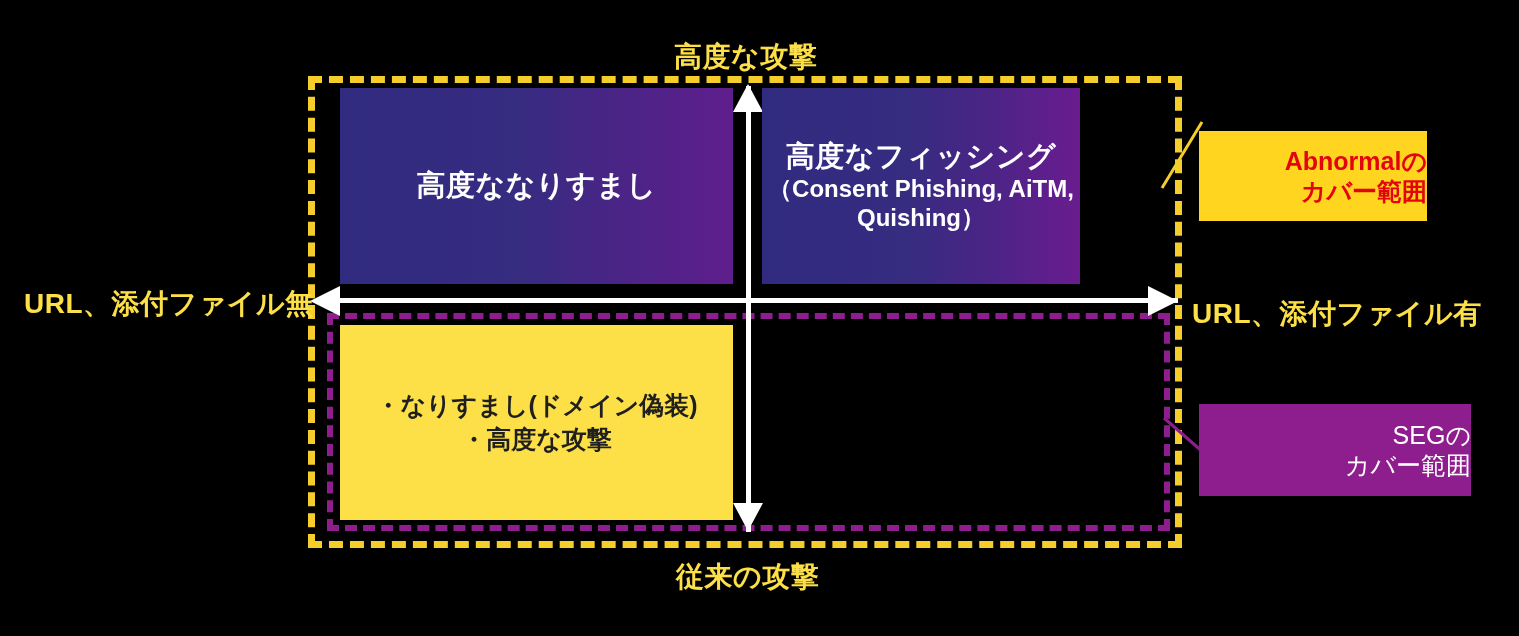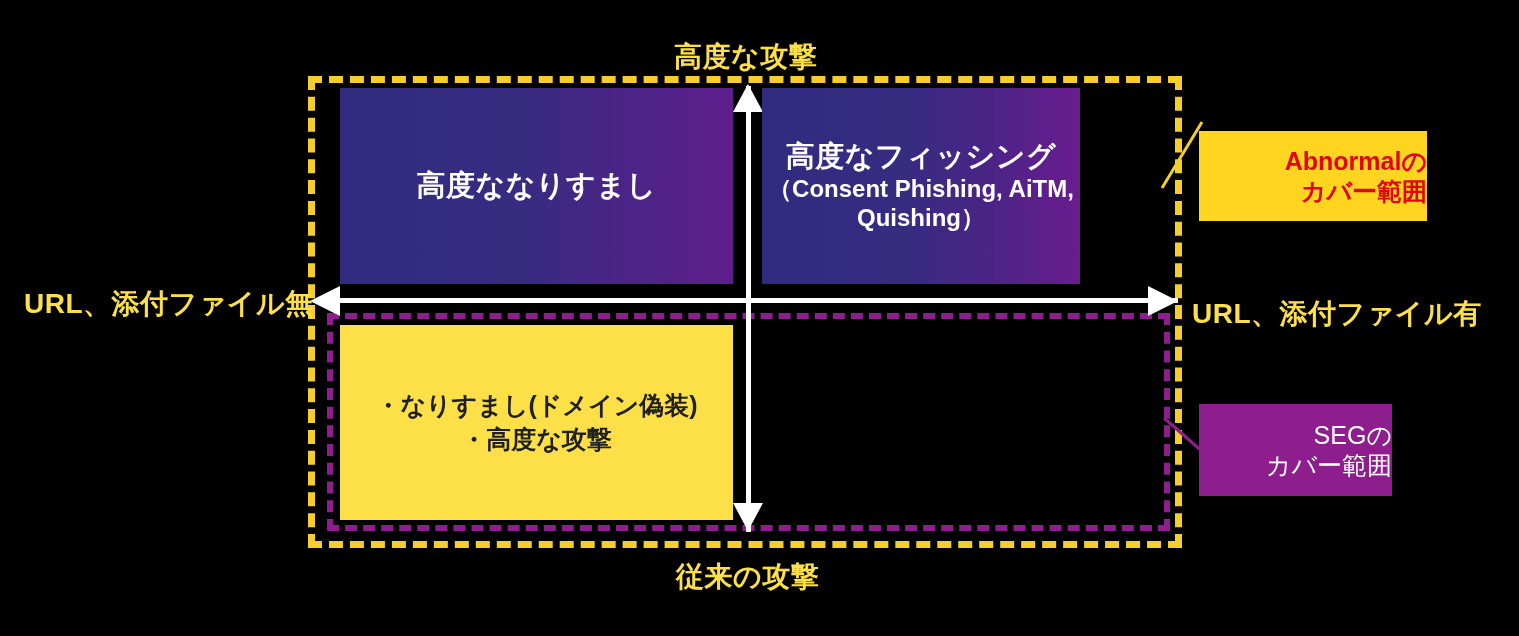--- a/index.html
+++ b/index.html
@@ -185,21 +185,21 @@
     left: 1199px;
     top: 131px;
     width: 228px;
     height: 90px;
     background: #FFD520;
     color: #E3050E;
   }
   #legend-seg {
     left: 1199px;
     top: 404px;
-    width: 193px;
+    width: 272px;
     height: 92px;
     background: #8E1E8E;
     color: #FFFFFF;
     font-weight: normal;
   }
 
   .leader { position: absolute; }
 </style>
 </head>
 <body>

